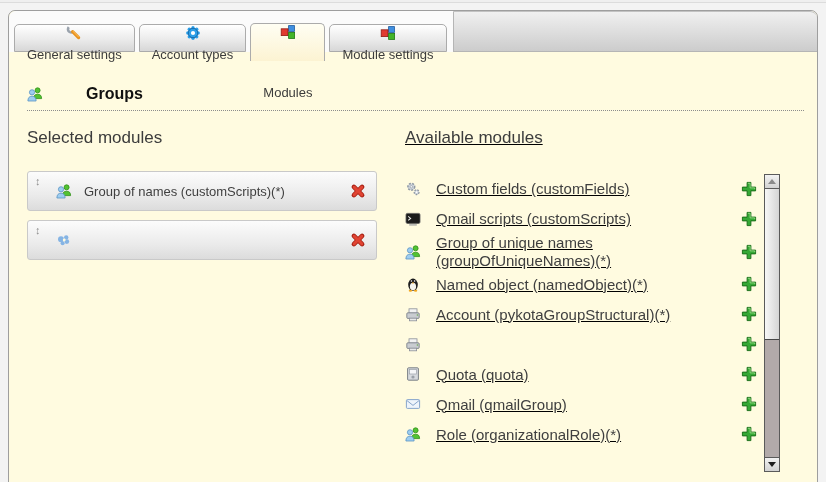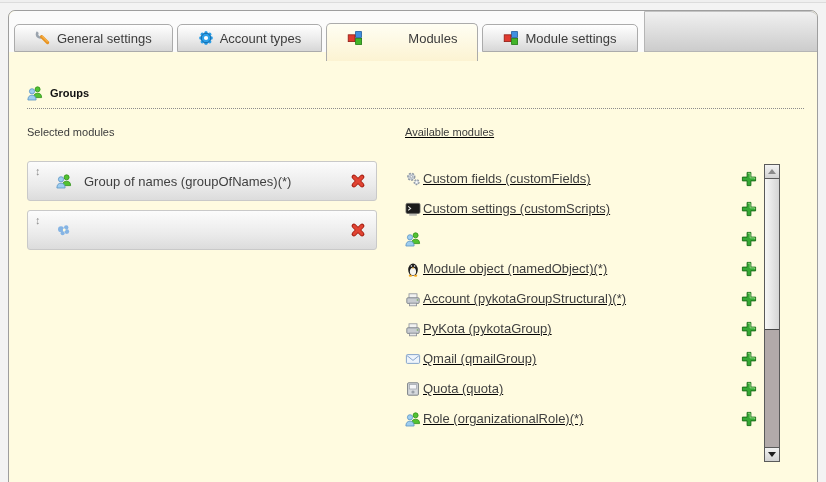--- a/index.html
+++ b/index.html
@@ -13,65 +13,65 @@
   .outer{
     position:absolute;left:8px;top:10px;width:808px;height:500px;
     border:1px solid #9e9e9e;border-radius:7px;
     background:#fffbe0;
   }
 
   
   .tabbar{display:flex;align-items:flex-end;height:41px;padding-left:5px;background:#fbfbfb;border-radius:7px 7px 0 0;}
   .tab{
     box-sizing:border-box;height:28px;display:flex;align-items:center;gap:6px;
-    padding:0 20px;margin-right:4px;
+    padding:0 12px;margin-right:4px;
     border:1px solid #ababab;border-radius:5px 5px 0 0;
     background:linear-gradient(#ffffff,#ebebeb 55%,#d7d7d7);
-    font-size:13px;color:#3c3c3c;cursor:pointer;white-space:nowrap;position:relative;
+    font-size:13px;color:#3c3c3c;cursor:pointer;white-space:nowrap;position:relative;flex-direction:column;
   }
   .tab.active{
     height:38px;margin-bottom:-9px;padding-bottom:9px;border-bottom:none;
     background:linear-gradient(#fffef3,#fcf3d2);z-index:5;gap:45px;
   }
   .tab-filler{
     flex:1;align-self:stretch;margin-left:2px;
     border:1px solid #b5b5b5;border-right:none;border-top-color:#c2c2c2;
     border-radius:0 7px 0 0;
     background:linear-gradient(#f0f0f0,#cccccc);
   }
 
   
   .content{padding:0 8px 0 18px;}
   .section-header{margin-top:33px;margin-right:5px;display:flex;align-items:center;gap:7px;
     padding-bottom:7px;border-bottom:1px dotted #8c8c8c;}
-  .section-title{font-weight:bold;font-size:11px;color:#101010;}
+  .section-title{font-weight:bold;font-size:16px;color:#101010;margin-left:36px;}
 
   .cols{display:flex;margin-top:17px;}
-  .col-heading{font-size:11px;color:#3c3c3c;}
+  .col-heading{font-size:17px;color:#3c3c3c;}
 
   
   .col-left{width:350px;margin-right:28px;flex:none;}
   .sel-list{margin-top:23px;}
   .sel-row{
     box-sizing:border-box;height:40px;margin-bottom:9px;
     border:1px solid #c9c9c9;border-radius:3px;
     background:linear-gradient(#fcfcfc,#ebebeb 60%,#dcdcdc);
     display:flex;align-items:center;padding:0 10px 0 7px;
   }
   .drag{align-self:flex-start;margin-top:4px;width:12px;color:#8e8e8e;font-size:11px;line-height:11px;cursor:grab;}
   .sel-row .mod-icon{margin-left:9px;}
   .sel-label{margin-left:12px;font-size:13px;color:#3f3f3f;}
   .del-btn{margin-left:auto;width:16px;height:16px;cursor:pointer;}
 
   
   .col-right{flex:1;display:flex;flex-direction:column;text-decoration:underline;}
   .avail-wrap{display:flex;margin-top:26px;align-items:flex-start;}
   .avail-list{width:352px;}
   .av-row{display:flex;align-items:center;min-height:30px;}
-  .av-label{margin-left:2px;font-size:13px;color:#3f3f3f;max-width:262px;line-height:1.18;}
+  .av-label{margin-left:15px;font-size:15px;color:#3f3f3f;max-width:262px;line-height:1.18;}
   .add-btn{margin-left:auto;width:16px;height:16px;cursor:pointer;}
   .mod-icon{width:16px;height:16px;flex:none;}
   .mod-icon svg,.del-btn svg,.add-btn svg{display:block;width:16px;height:16px;}
 
   
   .scrollbar{box-sizing:border-box;width:16px;height:298px;margin-left:7px;
     border:1px solid #5a5a5a;background:#b2aaaa;display:flex;flex-direction:column;}
   .sb-btn{flex:none;height:13px;display:flex;align-items:center;justify-content:center;
     background:linear-gradient(#f2f2f2,#d2d2d2);cursor:pointer;}
   .sb-btn.up{border-bottom:1px solid #5a5a5a;}
@@ -163,21 +163,21 @@
             <div class="sel-row">
               <span class="drag">↕</span>
               <span class="mod-icon">
                 <svg viewBox="0 0 16 16">
                   <circle cx="10.6" cy="4.3" r="2.5" fill="#52c232" stroke="#2e8f16" stroke-width="0.8"></circle>
                   <path d="M6.6 12.6 q0-4.4 4-4.4 q4 0 4 4.4 z" fill="#52c232" stroke="#2e8f16" stroke-width="0.8"></path>
                   <circle cx="5" cy="6.3" r="2.6" fill="#9ecdf0" stroke="#5b94c4" stroke-width="0.8"></circle>
                   <path d="M0.9 15 q0-4.8 4.1-4.8 q4.1 0 4.1 4.8 z" fill="#9ecdf0" stroke="#5b94c4" stroke-width="0.8"></path>
                 </svg>
               </span>
-              <span class="sel-label">Group of names (groupOfNames)(*)</span>
+              <span class="sel-label">Group of names (customScripts)(*)</span>
               <span class="del-btn">
                 <svg viewBox="0 0 16 16">
                   <g transform="rotate(45 8 8)" stroke-linecap="round">
                     <line x1="8" y1="2.2" x2="8" y2="13.8" stroke="#a31d10" stroke-width="4.6"></line>
                     <line x1="2.2" y1="8" x2="13.8" y2="8" stroke="#a31d10" stroke-width="4.6"></line>
                     <line x1="8" y1="2.5" x2="8" y2="13.5" stroke="#e04433" stroke-width="3"></line>
                     <line x1="2.5" y1="8" x2="13.5" y2="8" stroke="#e04433" stroke-width="3"></line>
                   </g>
                 </svg>
               </span>
@@ -231,57 +231,58 @@
                 </span>
               </div>
               <div class="av-row">
                 <span class="mod-icon">
                   <svg viewBox="0 0 16 16">
                     <rect x="1" y="2.4" width="14" height="10" rx="1.4" fill="#1b1b1b" stroke="#5c5c5c" stroke-width="0.8"></rect>
                     <path d="M3.2 5.4 l2.4 2 -2.4 2" fill="none" stroke="#e8e8e8" stroke-width="1.1"></path>
                     <rect x="4.2" y="13.2" width="7.6" height="1.4" fill="#a8a8a8"></rect>
                   </svg>
                 </span>
-                <span class="av-label">Custom settings (customScripts)</span>
+                <span class="av-label">Qmail scripts (customScripts)</span>
                 <span class="add-btn">
                   <svg viewBox="0 0 16 16">
                     <path d="M6.1 1.4 h3.8 v4.7 h4.7 v3.8 h-4.7 v4.7 h-3.8 v-4.7 h-4.7 v-3.8 h4.7 z" fill="#35a835" stroke="#156915" stroke-width="0.9"></path>
                     <path d="M6.9 2.3 h2.2 v4.6 h4.6 v1.2" fill="none" stroke="#8fd67f" stroke-width="1"></path>
                   </svg>
                 </span>
               </div>
               <div class="av-row">
                 <span class="mod-icon">
                   <svg viewBox="0 0 16 16">
                     <circle cx="10.6" cy="4.3" r="2.5" fill="#52c232" stroke="#2e8f16" stroke-width="0.8"></circle>
                     <path d="M6.6 12.6 q0-4.4 4-4.4 q4 0 4 4.4 z" fill="#52c232" stroke="#2e8f16" stroke-width="0.8"></path>
                     <circle cx="5" cy="6.3" r="2.6" fill="#9ecdf0" stroke="#5b94c4" stroke-width="0.8"></circle>
                     <path d="M0.9 15 q0-4.8 4.1-4.8 q4.1 0 4.1 4.8 z" fill="#9ecdf0" stroke="#5b94c4" stroke-width="0.8"></path>
                   </svg>
                 </span>
+                <span class="av-label">Group of unique names (groupOfUniqueNames)(*)</span>
                 <span class="add-btn">
                   <svg viewBox="0 0 16 16">
                     <path d="M6.1 1.4 h3.8 v4.7 h4.7 v3.8 h-4.7 v4.7 h-3.8 v-4.7 h-4.7 v-3.8 h4.7 z" fill="#35a835" stroke="#156915" stroke-width="0.9"></path>
                     <path d="M6.9 2.3 h2.2 v4.6 h4.6 v1.2" fill="none" stroke="#8fd67f" stroke-width="1"></path>
                   </svg>
                 </span>
               </div>
               <div class="av-row">
                 <span class="mod-icon">
                   <svg viewBox="0 0 16 16">
                     <ellipse cx="8" cy="8.8" rx="4.8" ry="6.2" fill="#1c1c1c"></ellipse>
                     <ellipse cx="8" cy="10.6" rx="3.1" ry="3.8" fill="#f5f5ee"></ellipse>
                     <circle cx="6.4" cy="5" r="0.8" fill="#ffffff"></circle>
                     <circle cx="9.6" cy="5" r="0.8" fill="#ffffff"></circle>
                     <path d="M6.8 6.6 h2.4 L8 8.1 z" fill="#f2a71f"></path>
                     <ellipse cx="5.4" cy="14.7" rx="1.7" ry="1" fill="#f2a71f"></ellipse>
                     <ellipse cx="10.6" cy="14.7" rx="1.7" ry="1" fill="#f2a71f"></ellipse>
                   </svg>
                 </span>
-                <span class="av-label">Module object (namedObject)(*)</span>
+                <span class="av-label">Named object (namedObject)(*)</span>
                 <span class="add-btn">
                   <svg viewBox="0 0 16 16">
                     <path d="M6.1 1.4 h3.8 v4.7 h4.7 v3.8 h-4.7 v4.7 h-3.8 v-4.7 h-4.7 v-3.8 h4.7 z" fill="#35a835" stroke="#156915" stroke-width="0.9"></path>
                     <path d="M6.9 2.3 h2.2 v4.6 h4.6 v1.2" fill="none" stroke="#8fd67f" stroke-width="1"></path>
                   </svg>
                 </span>
               </div>
               <div class="av-row">
                 <span class="mod-icon">
                   <svg viewBox="0 0 16 16">
@@ -301,52 +302,51 @@
               </div>
               <div class="av-row">
                 <span class="mod-icon">
                   <svg viewBox="0 0 16 16">
                     <rect x="4" y="2.8" width="8" height="4.4" fill="#f2f2f2" stroke="#8a8f98" stroke-width="0.8"></rect>
                     <rect x="1.8" y="6.8" width="12.4" height="5.6" rx="1" fill="#c9ccd1" stroke="#70767f" stroke-width="0.8"></rect>
                     <rect x="4.4" y="12.2" width="7.2" height="2.6" fill="#e9e9e9" stroke="#8a8f98" stroke-width="0.8"></rect>
                     <circle cx="12.4" cy="9" r="0.8" fill="#6fae4e"></circle>
                   </svg>
                 </span>
-                <span class="av-label">PyKota (pykotaGroup)</span>
-                <span class="add-btn">
-                  <svg viewBox="0 0 16 16">
-                    <path d="M6.1 1.4 h3.8 v4.7 h4.7 v3.8 h-4.7 v4.7 h-3.8 v-4.7 h-4.7 v-3.8 h4.7 z" fill="#35a835" stroke="#156915" stroke-width="0.9"></path>
-                    <path d="M6.9 2.3 h2.2 v4.6 h4.6 v1.2" fill="none" stroke="#8fd67f" stroke-width="1"></path>
-                  </svg>
-                </span>
-              </div>
-              <div class="av-row">
-                <span class="mod-icon">
-                  <svg viewBox="0 0 16 16">
-                    <rect x="1.4" y="3.6" width="13.2" height="8.8" rx="1" fill="#eef4fb" stroke="#7a9cc6" stroke-width="0.9"></rect>
-                    <path d="M2 4.6 L8 9.4 L14 4.6" fill="none" stroke="#7a9cc6" stroke-width="0.9"></path>
-                  </svg>
-                </span>
-                <span class="av-label">Qmail (qmailGroup)</span>
                 <span class="add-btn">
                   <svg viewBox="0 0 16 16">
                     <path d="M6.1 1.4 h3.8 v4.7 h4.7 v3.8 h-4.7 v4.7 h-3.8 v-4.7 h-4.7 v-3.8 h4.7 z" fill="#35a835" stroke="#156915" stroke-width="0.9"></path>
                     <path d="M6.9 2.3 h2.2 v4.6 h4.6 v1.2" fill="none" stroke="#8fd67f" stroke-width="1"></path>
                   </svg>
                 </span>
               </div>
               <div class="av-row">
                 <span class="mod-icon">
                   <svg viewBox="0 0 16 16">
                     <rect x="2.6" y="1.8" width="10.8" height="12.4" rx="1" fill="#d6d9dd" stroke="#6e747c" stroke-width="0.9"></rect>
                     <rect x="4.4" y="3.4" width="7.2" height="4.6" fill="#f5f6f8" stroke="#9aa0a8" stroke-width="0.7"></rect>
                     <circle cx="8" cy="11" r="1.6" fill="#9aa0a8"></circle>
                   </svg>
                 </span>
                 <span class="av-label">Quota (quota)</span>
+                <span class="add-btn">
+                  <svg viewBox="0 0 16 16">
+                    <path d="M6.1 1.4 h3.8 v4.7 h4.7 v3.8 h-4.7 v4.7 h-3.8 v-4.7 h-4.7 v-3.8 h4.7 z" fill="#35a835" stroke="#156915" stroke-width="0.9"></path>
+                    <path d="M6.9 2.3 h2.2 v4.6 h4.6 v1.2" fill="none" stroke="#8fd67f" stroke-width="1"></path>
+                  </svg>
+                </span>
+              </div>
+              <div class="av-row">
+                <span class="mod-icon">
+                  <svg viewBox="0 0 16 16">
+                    <rect x="1.4" y="3.6" width="13.2" height="8.8" rx="1" fill="#eef4fb" stroke="#7a9cc6" stroke-width="0.9"></rect>
+                    <path d="M2 4.6 L8 9.4 L14 4.6" fill="none" stroke="#7a9cc6" stroke-width="0.9"></path>
+                  </svg>
+                </span>
+                <span class="av-label">Qmail (qmailGroup)</span>
                 <span class="add-btn">
                   <svg viewBox="0 0 16 16">
                     <path d="M6.1 1.4 h3.8 v4.7 h4.7 v3.8 h-4.7 v4.7 h-3.8 v-4.7 h-4.7 v-3.8 h4.7 z" fill="#35a835" stroke="#156915" stroke-width="0.9"></path>
                     <path d="M6.9 2.3 h2.2 v4.6 h4.6 v1.2" fill="none" stroke="#8fd67f" stroke-width="1"></path>
                   </svg>
                 </span>
               </div>
               <div class="av-row">
                 <span class="mod-icon">
                   <svg viewBox="0 0 16 16">

